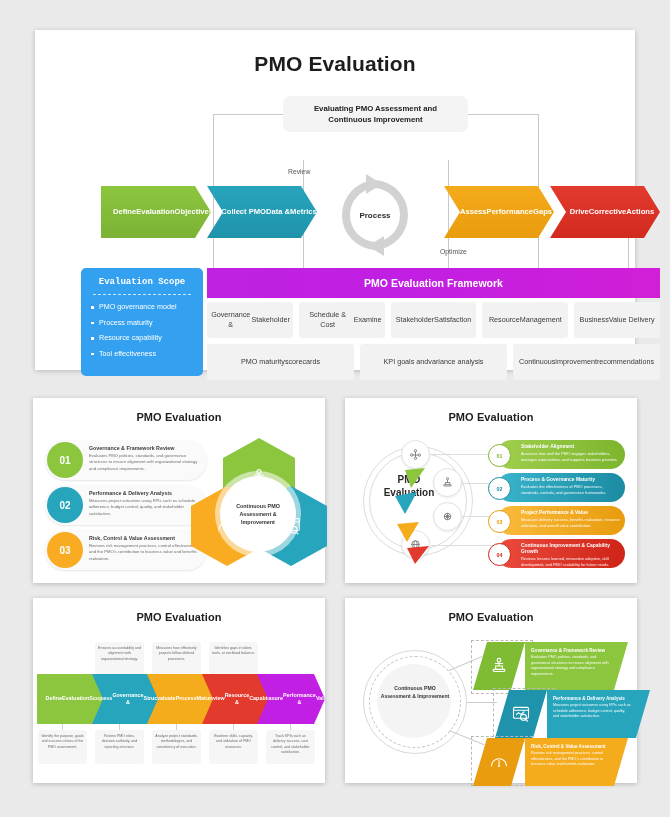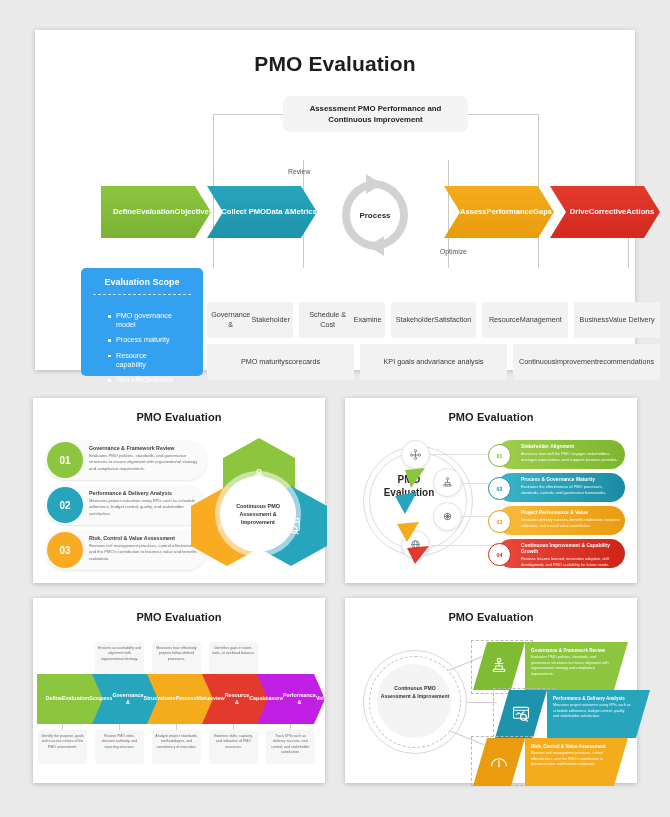--- a/index.html
+++ b/index.html
@@ -58,23 +58,23 @@
          clip-path:polygon(0 0, calc(100% - 16px) 0, 100% 50%, calc(100% - 16px) 100%, 0 100%, 0 50%);}
   #chev2{left:172px;top:156px;width:110px;background:linear-gradient(180deg,#27a5bd,#1f93ab);}
   #chev3{left:409px;top:156px;width:110px;background:linear-gradient(180deg,#f4ab1c,#e89c0e);}
   #chev4{left:515px;top:156px;width:110px;background:linear-gradient(180deg,#e33a2e,#d32a20);}
 
   
   .scope{
     position:absolute;left:46px;top:238px;width:122px;height:108px;
     background:#33a0f0;border-radius:5px;color:#fff;box-sizing:border-box;padding:9px 10px;
   }
-  .scope h4{margin:0;font-size:9px;text-align:center;font-weight:bold;}
+  .scope h4{margin:0;font-size:9px;text-align:center;font-weight:bold;font-family:Liberation Mono, monospace;}
   .scope hr{border:0;border-top:1px dashed rgba(255,255,255,.75);margin:7px 2px 8px;}
-  .scope ul{margin:17px;padding:0;list-style:none;}
+  .scope ul{margin:0;padding:0;list-style:none;}
   .scope li{font-size:7.2px;margin:0 0 7px 0;padding-left:8px;position:relative;line-height:1.2;}
   .scope li:before{content:"";position:absolute;left:0;top:3px;width:2.5px;height:2.5px;background:#fff;}
 
   
   .fw-bar{
     position:absolute;left:172px;top:238px;width:453px;height:30px;
     background:linear-gradient(90deg,#bf22e0,#c11fe3 45%,#d11fd6);
     display:flex;align-items:center;justify-content:center;
     color:#fff;font-weight:bold;font-size:10.5px;
   }
@@ -196,21 +196,21 @@
 </head>
 <body>
 
 <div class="page">
 
   <div class="slide" id="slide1">
     <div class="slide-title">PMO Evaluation</div>
 
     <div class="s1-callout">
       <div>
-        <span>Assessment PMO Performance and</span>
+        <span>Evaluating PMO Assessment and</span>
         <span>Continuous Improvement</span>
       </div>
     </div>
 
     <div class="hline" style="left:433px;top:84px;width:70px;"></div>
     <div class="vline" style="left:503px;top:84px;height:154px;"></div>
     <div class="hline" style="left:178px;top:84px;width:70px;"></div>
     <div class="vline" style="left:178px;top:84px;height:154px;"></div>
     <div class="vline" style="left:268px;top:130px;height:108px;"></div>
     <div class="vline" style="left:413px;top:130px;height:108px;"></div>
@@ -255,20 +255,21 @@
       <h4>Evaluation Scope</h4>
       <hr>
       <ul>
         <li>PMO governance model</li>
         <li>Process maturity</li>
         <li>Resource capability</li>
         <li>Tool effectiveness</li>
       </ul>
     </div>
 
+    <div class="fw-bar">PMO Evaluation Framework</div>
 
     <div class="fw-grid">
       <div class="fw-row r1">
         <div class="fw-cell">
             <div>Governance &amp;</div>
             <div>Stakeholder</div>
           </div>
         <div class="fw-cell">
             <div>Schedule &amp; Cost</div>
             <div>Examine</div>

